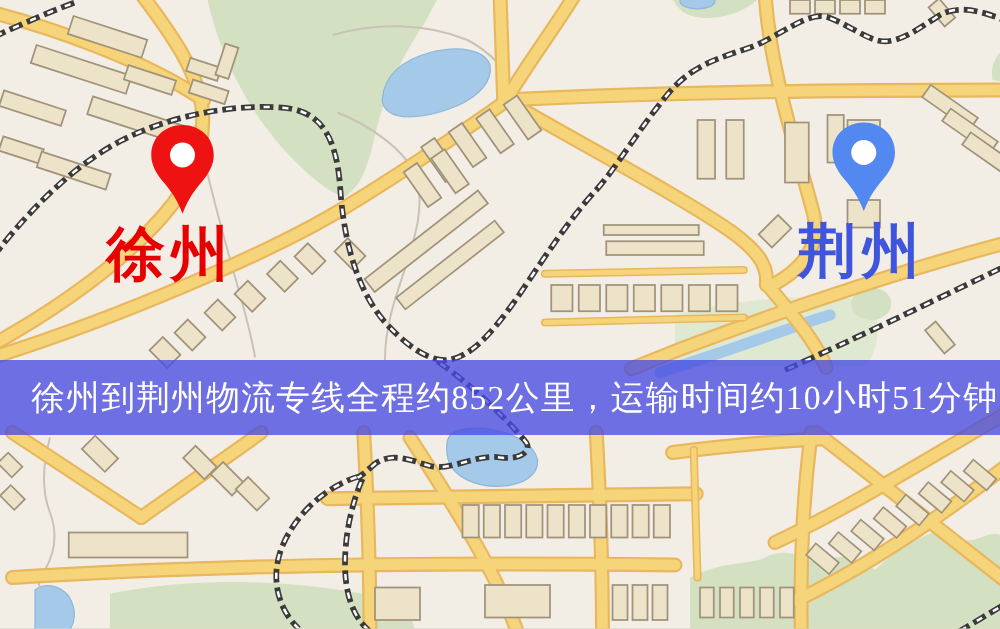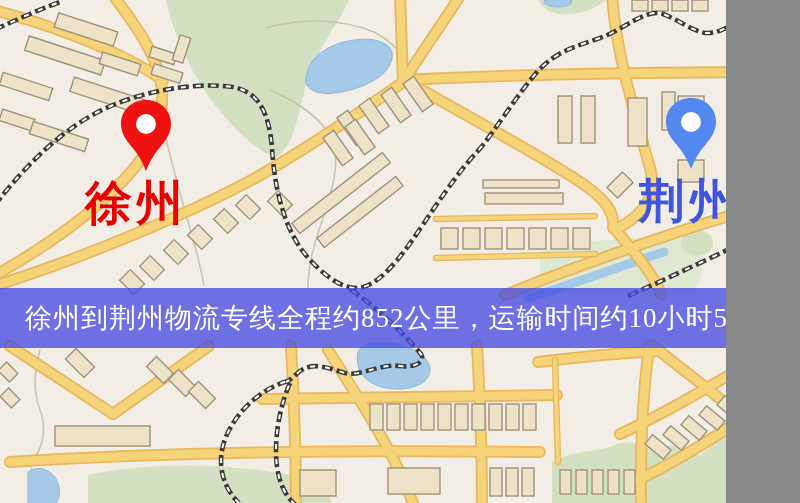--- a/index.html
+++ b/index.html
@@ -1,16 +1,16 @@
 <!DOCTYPE html>
 <html style="--bg: #f3eee5; --park: #d3e0c2; --park_light: #dfe8d0; --water: #a5c9e8; --water_edge: #8fb7da; --road_fill: #f6d47a; --road_casing: #e8b75e; --rail: #3a3a3a; --rail_tie: #ffffff; --building: #ede3c8; --building_edge: #a1937b; --stream: #c9c3b6; --banner_bg: rgba(72,76,226,0.78); --banner_text: #ffffff;"><head>
 <meta charset="utf-8">
 <style>
   html,body{margin:0;padding:0;background:#888;}
-  .stage{position:relative;width:726px;height:503px;overflow:hidden;
+  .stage{position:relative;width:800px;height:503px;overflow:hidden;
          font-family:"Liberation Serif", serif;background:var(--bg,#f3eee5);}
   .stage svg{display:block;position:absolute;left:0;top:0;}
   .p{fill:var(--park);stroke:none}
   .pl{fill:var(--park_light);stroke:none}
   .w{fill:var(--water);stroke:var(--water_edge);stroke-width:1}
   .wr{stroke:var(--water);stroke-width:9;fill:none;stroke-linecap:round}
   .s  path{stroke:var(--stream);stroke-width:1.6;fill:none}
   .rc path{stroke:var(--road_casing);stroke-width:12;fill:none;stroke-linecap:round}
   .rf path{stroke:var(--road_fill);stroke-width:8.5;fill:none;stroke-linecap:round}
   .rcm path{stroke:var(--road_casing);stroke-width:6.5;fill:none;stroke-linecap:round}

